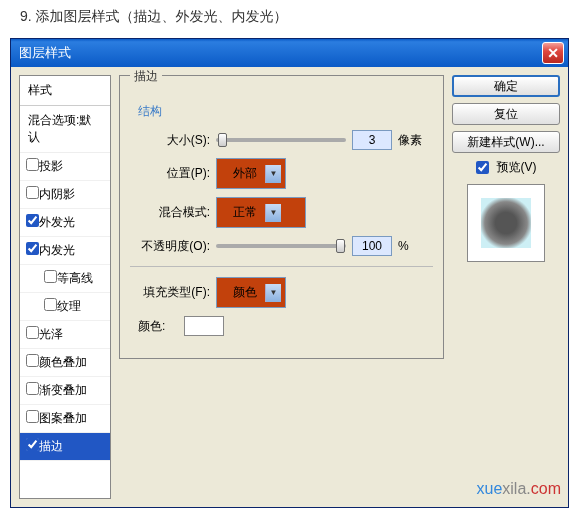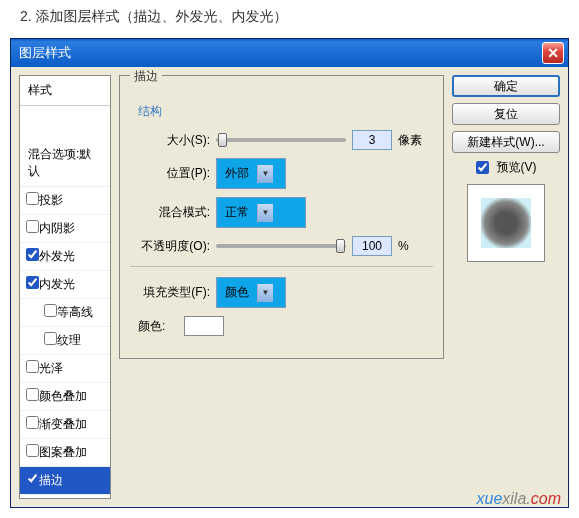--- a/index.html
+++ b/index.html
@@ -5,53 +5,53 @@
 * { box-sizing: border-box; margin: 0; padding: 0; font-family: "Microsoft YaHei", SimSun, sans-serif; }
 body { background: #fff; width: 579px; height: 518px; position: relative; }
 .instruction { padding: 8px 20px 12px; font-size: 14px; color: #333; }
 .dialog { margin: 0 10px; border: 1px solid #0a246a; background: #ece9d8; }
 .titlebar { background: linear-gradient(to bottom, #0a5ac6, #2b7de0 10%, #0a5ac6); height: 28px; display: flex; align-items: center; padding: 0 4px 0 8px; color: #fff; font-size: 13px; gap: 47px; }
 .titlebar-title { flex: 1; }
 .close-btn { width: 22px; height: 22px; background: linear-gradient(to bottom, #f5a09a, #e04840 40%, #b82820); border: 1px solid #fff; border-radius: 3px; display: flex; align-items: center; justify-content: center; color: #fff; font-weight: bold; font-size: 14px; cursor: pointer; }
 .dialog-body { display: flex; padding: 8px; gap: 8px; min-height: 440px; }
 .styles-panel { width: 92px; border: 1px solid #888; background: #fff; }
 .styles-header { padding: 6px 8px; font-size: 12px; border-bottom: 1px solid #ccc; }
-.styles-subheader { padding: 6px 8px; font-size: 12px; border-bottom: 1px solid #eee; margin-top: 34px; }
+.styles-subheader { padding: 6px 8px; font-size: 12px; border-bottom: 1px solid #eee; }
 .style-item { padding: 5px 6px; font-size: 12px; display: flex; align-items: flex-start; gap: 0; border-bottom: 1px solid #f0f0f0; cursor: pointer; }
 .style-item.indent { padding-left: 24px; }
 .style-item.selected { background: #2157c4; color: #fff; }
 .style-item input[type=checkbox] { width: 13px; height: 13px; accent-color: #2157c4; }
 .main-panel { flex: 1; }
 .fieldset { border: 1px solid #888; padding: 8px 10px 14px; margin-bottom: 10px; position: relative; }
 .fieldset-legend { position: absolute; top: -8px; left: 10px; background: #ece9d8; padding: 0 4px; font-size: 12px; color: #333; }
 .subtitle { color: #3a7bc8; font-size: 12px; margin: 19px 0 10px 8px; }
 .row { display: flex; align-items: center; margin-bottom: 8px; font-size: 12px; gap: 6px; }
 .row-label { width: 80px; text-align: right; }
 .slider { flex: 0 0 130px; height: 4px; background: #aaa; position: relative; border-radius: 2px; }
 .slider-thumb { position: absolute; width: 9px; height: 14px; background: linear-gradient(#fff,#ccc); border: 1px solid #666; top: -5px; border-radius: 2px; }
 .num-input { width: 40px; height: 20px; border: 1px solid #7a9ac0; background: #dce8ff; text-align: center; font-size: 12px; padding: 2px; }
-.select-box { height: 31px; border: 1px solid #7a9ac0; background: #0ea5e9; display: inline-flex; align-items: center; padding: 0 2px 0 8px; font-size: 12px; gap: 8px; }
+.select-box { height: 31px; border: 1px solid #7a9ac0; background: #c2410c; display: inline-flex; align-items: center; padding: 0 2px 0 16px; font-size: 12px; gap: 8px; }
 .select-arrow { width: 16px; height: 18px; background: linear-gradient(#c7dbf5,#8ab0e0); display: flex; align-items: center; justify-content: center; font-size: 8px; color: #333; border-left: 1px solid #aac; }
 .color-swatch { width: 40px; height: 20px; border: 1px solid #888; background: #fff; }
 .right-panel { width: 108px; }
 .btn { width: 100%; height: 22px; border: 1px solid #888; background: linear-gradient(#fff,#e0e0e0); border-radius: 3px; font-size: 12px; margin-bottom: 6px; cursor: pointer; display: flex; align-items: center; justify-content: center; }
 .btn.primary { border: 2px solid #2a6fc0; }
 .preview-check { display: flex; align-items: center; justify-content: center; gap: 8px; font-size: 12px; margin: 6px 0; }
 .preview-check input { accent-color: #2157c4; }
 .preview-box { width: 78px; height: 78px; border: 1px solid #888; background: #fff; margin: 8px auto; display: flex; align-items: center; justify-content: center; }
 .preview-inner { width: 50px; height: 50px; background: radial-gradient(circle, #555 30%, #888 60%, #cdeff5 75%); }
-.watermark { position: absolute; bottom: 10px; right: 18px; font-size: 16px; font-style: italic; }
+.watermark { position: absolute; bottom: 20px; right: 18px; font-size: 16px; }
 .wm1 { color: #3388dd; }
 .wm2 { color: #888; }
 .wm3 { color: #cc3333; }
 </style>
 </head>
 <body>
 
-<div class="instruction">2. 添加图层样式（描边、外发光、内发光）</div>
+<div class="instruction">9. 添加图层样式（描边、外发光、内发光）</div>
 
 <div class="dialog">
   <div class="titlebar">
     <span class="titlebar-title">图层样式</span>
     <div class="close-btn">
       <span>✕</span>
     </div>
   </div>
   <div class="dialog-body">
 

